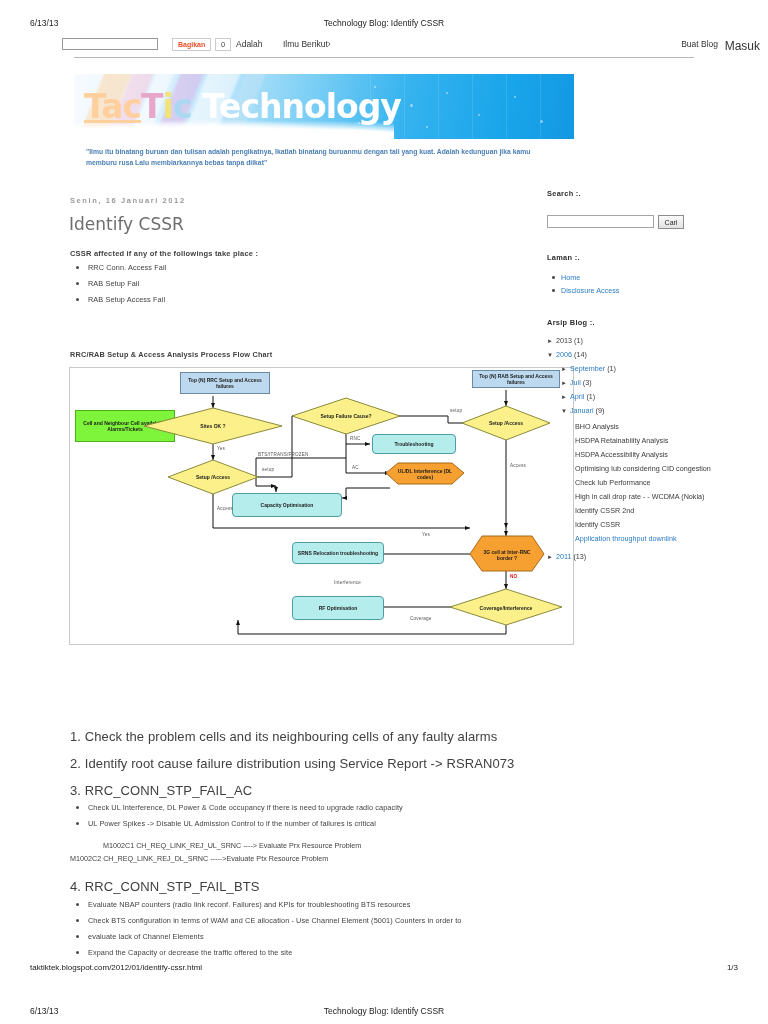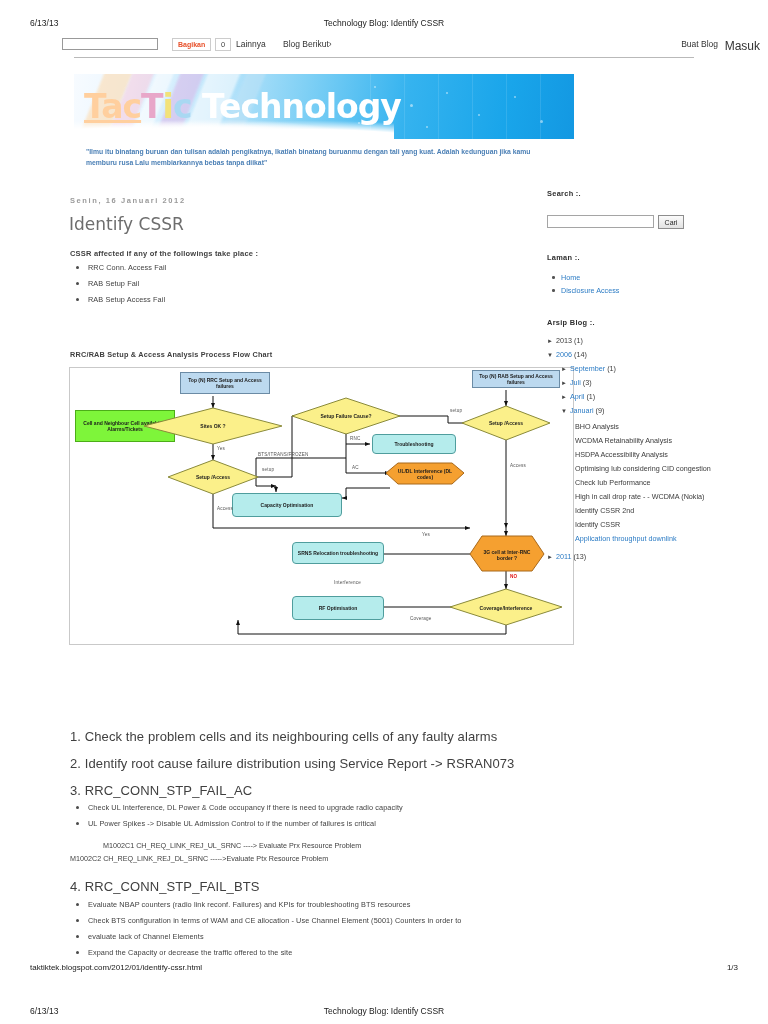--- a/index.html
+++ b/index.html
@@ -174,22 +174,22 @@
 
 <div class="print-head">
   <span class="ph-date">6/13/13</span>
   <span class="ph-title">Technology Blog: Identify CSSR</span>
 </div>
 
 <div class="navbar">
   <input class="nav-input" type="text" value="" style="">
   <span class="nav-share">Bagikan</span>
   <span class="nav-count">0</span>
-  <span class="nav-more">Lainnya</span>
-  <span class="nav-next">Blog Berikut›</span>
+  <span class="nav-more">Adalah</span>
+  <span class="nav-next">Ilmu Berikut›</span>
   <span class="nav-create">Buat Blog</span>
   <span class="nav-login">Masuk</span>
   <div class="nav-rule"></div>
 </div>
 
 <div class="banner">
   <div class="rays">
     <div class="ray" style="left:16px;background:#ffd9a8"></div>
     <div class="ray" style="left:44px;background:#f7c9dd;width:20px"></div>
     <div class="ray" style="left:68px;background:#ffffff;width:16px"></div>
@@ -345,21 +345,21 @@
 
 <div class="sb-h" style="left:547px;top:318px">Arsip Blog :.</div>
 <div class="arch" id="archive-tree">
     <div class="row lvl1"><span class="tri">►</span><span>2013 </span><span class="cnt">(1)</span></div>
     <div class="row lvl1"><span class="tri">▼</span><a>2006 </a><span class="cnt">(14)</span></div>
     <div class="row lvl2"><span class="tri">►</span><a>September </a><span class="cnt">(1)</span></div>
     <div class="row lvl2"><span class="tri">►</span><a>Juli </a><span class="cnt">(3)</span></div>
     <div class="row lvl2"><span class="tri">►</span><a>April </a><span class="cnt">(1)</span></div>
     <div class="row lvl2"><span class="tri">▼</span><a>Januari </a><span class="cnt">(9)</span></div>
     <div class="row leaf">BHO Analysis</div>
-    <div class="row leaf">WCDMA Retainability Analysis</div>
+    <div class="row leaf">HSDPA Retainability Analysis</div>
     <div class="row leaf">HSDPA Accessibility Analysis</div>
     <div class="row leaf">Optimising Iub considering CID congestion</div>
     <div class="row leaf">Check Iub Performance</div>
     <div class="row leaf">High in call drop rate - - WCDMA (Nokia)</div>
     <div class="row leaf">Identify CSSR 2nd</div>
     <div class="row leaf">Identify CSSR</div>
     <div class="row leaf cur">Application throughput downlink</div>
     <div class="row lvl1" style="margin-top: 6px;"><span class="tri">►</span><a>2011 </a><span class="cnt">(13)</span></div>
   </div>
 

